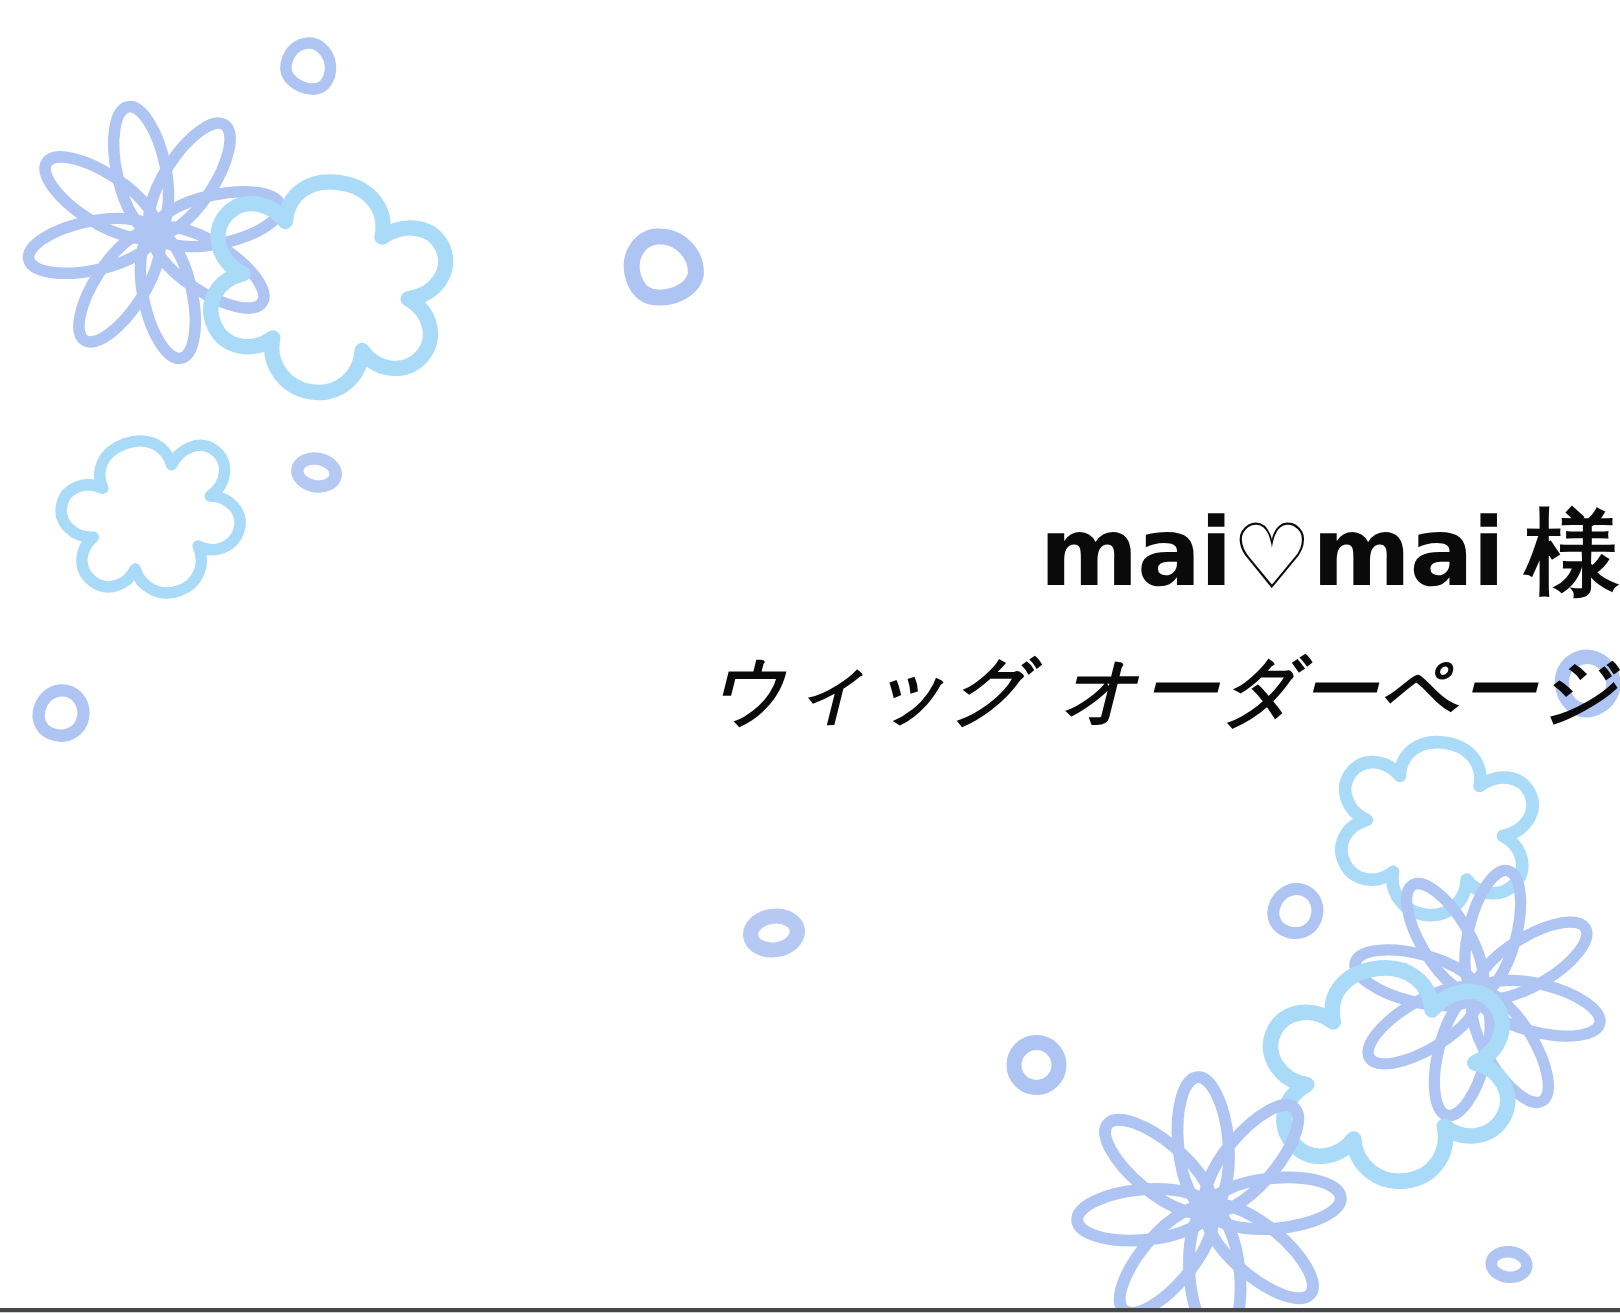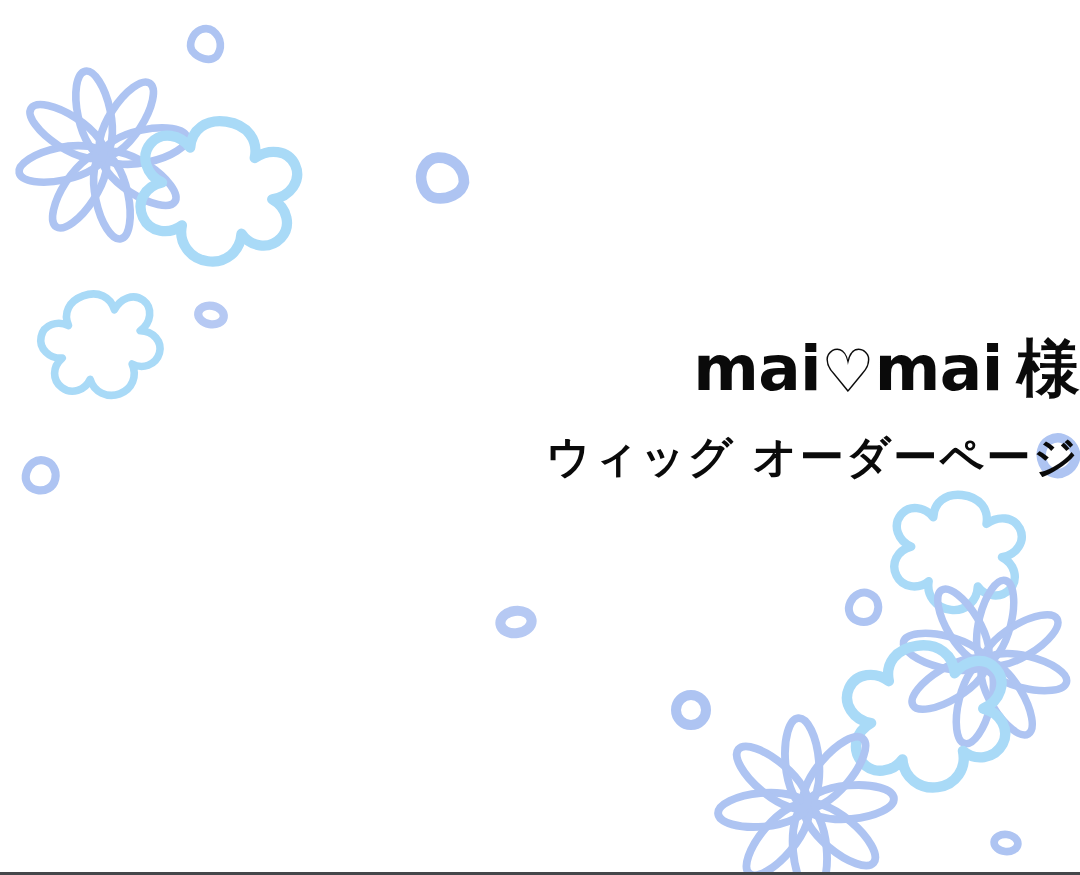--- a/index.html
+++ b/index.html
@@ -69,26 +69,27 @@
     letter-spacing: -0.01em;
   }
   .title-line-1 .honorific {
     font-family: "DejaVu Serif", "Liberation Serif", serif;
     font-weight: 700;
     margin-left: 14px;
   }
 
   .title-line-2 {
     font-family: "DejaVu Sans", "Liberation Sans", sans-serif;
-    font-size: 44px;
+    font-size: 50px;
     font-weight: 700;
     line-height: 1.06;
     letter-spacing: 0.05em;
     white-space: nowrap;
     margin: 33px 0 0 0;
+    font-style: italic;
   }
 </style>
 </head>
 <body>
 
 <div id="page">
 
   <div id="decor-layer">
     <svg viewBox="0 0 1080 875" xmlns="http://www.w3.org/2000/svg" aria-hidden="true">
 

